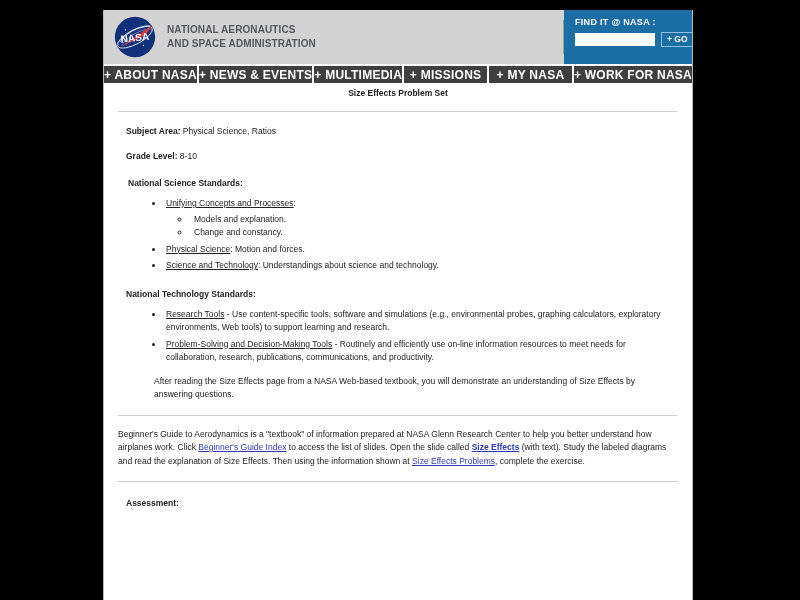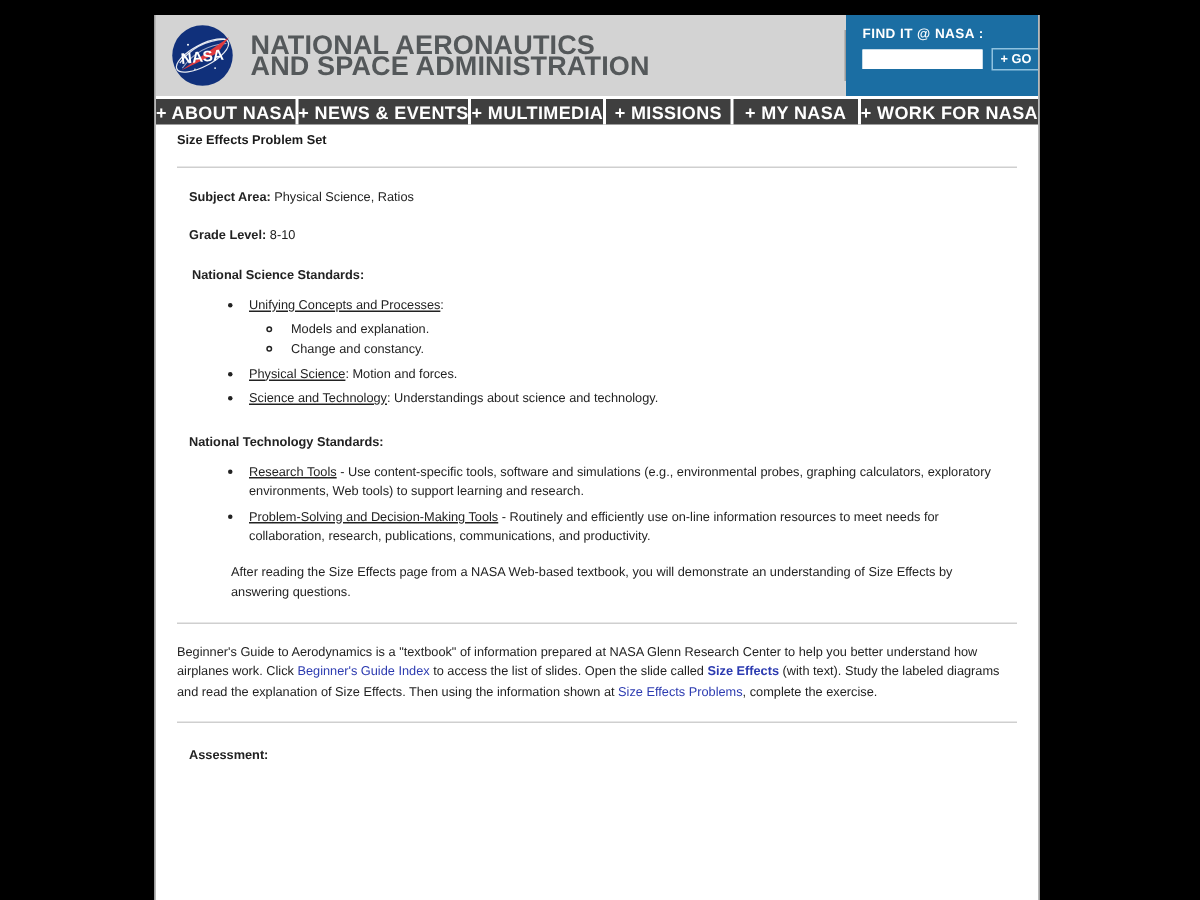--- a/index.html
+++ b/index.html
@@ -51,21 +51,21 @@
   .meatball {
     width: 42px;
     height: 42px;
     flex: 0 0 auto;
     position: relative;
   }
   .mast-wordmark {
     margin-left: 11px;
     color: #54585a;
     font-weight: bold;
-    font-size: 18px;
+    font-size: 10px;
     line-height: 14px;
     letter-spacing: 0.1px;
     white-space: nowrap;
   }
   .mast-spacer { flex: 1 1 auto; }
   .mast-divider {
     width: 1px;
     background: #9c9c9c;
     margin: 10px 0;
     flex: 0 0 auto;
@@ -154,20 +154,21 @@
     color: #222222;
   }
   .doc-title {
     text-align: center;
     font-size: 12.5px;
     font-weight: bold;
     color: #1b1b1b;
     margin-top: 16px;
   }
   .doc-subtitle {
+    text-align: center;
     font-size: 8.5px;
     font-weight: bold;
     color: #1b1b1b;
     margin-top: 5px;
   }
   hr.rule {
     border: none;
     border-top: 1px solid #cfcfcf;
     margin: 13px 0 0 0;
   }
@@ -213,20 +214,21 @@
     margin: 10px 0 0 36px;
     max-width: 520px;
   }
   .body-para {
     font-size: 8.5px;
     line-height: 13.5px;
     margin: 12px 0 0 0;
   }
   .lnk {
     color: #2b3ab0;
+    text-decoration: underline;
     cursor: pointer;
   }
   .lnk.bold { font-weight: bold; }
 </style>
 </head>
 <body>
 
 <div id="screen">
   <div id="page">
 

